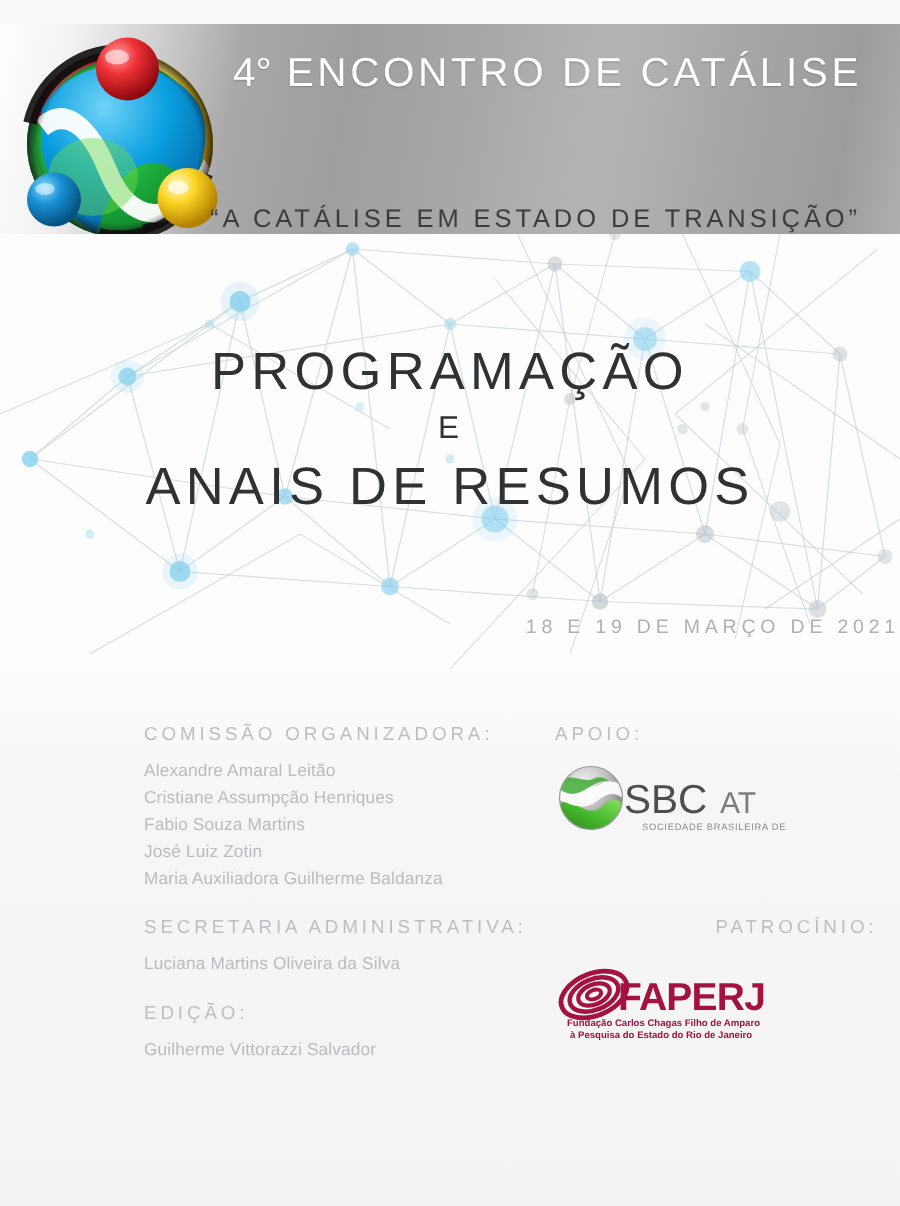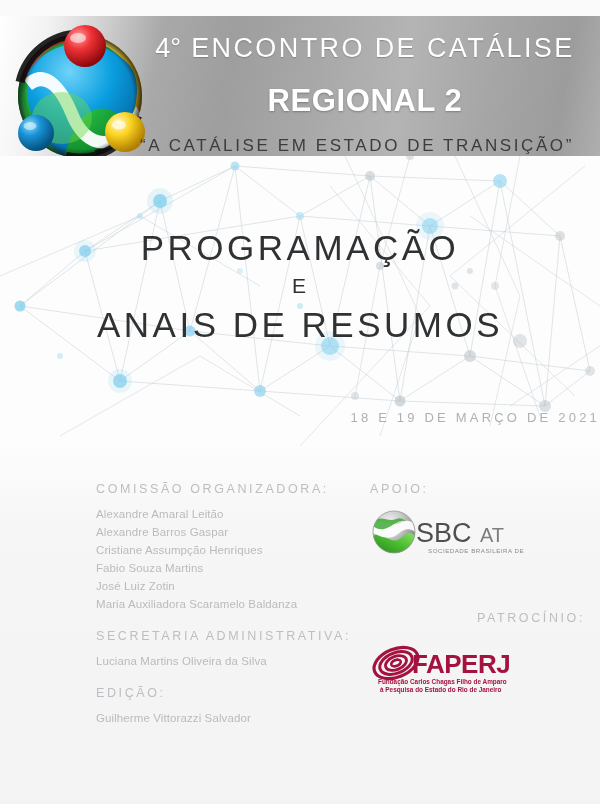--- a/index.html
+++ b/index.html
@@ -290,21 +290,20 @@
         <ellipse cx="24" cy="106" rx="6.5" ry="4" fill="#ffffff" opacity=".5"></ellipse>
         <circle cx="119" cy="112" r="20" fill="url(#sYellow)"></circle>
         <ellipse cx="113" cy="105" rx="7" ry="4.5" fill="#ffffff" opacity=".6"></ellipse>
       </svg>
     </div>
 
     <div class="title-line1">
       <span class="deg">4°</span><span class="gap"></span><span>ENCONTRO DE CATÁLISE</span>
     </div>
 
-    <div class="title-line2">REGIONAL 2</div>
 
     <div class="title-line3">“A CATÁLISE EM ESTADO DE TRANSIÇÃO”</div>
   </div>
 
   <div class="network-area">
     <svg class="network-svg" viewBox="0 0 600 290">
       <g stroke="#cfd9de" stroke-width="0.8" fill="none" opacity="0.85">
         <path d="M20 150 L85 95 L160 45 L235 10 L300 60 L370 20 L430 70 L500 25 L560 80"></path>
         <path d="M20 150 L120 225 L190 175 L260 235 L330 190 L400 245 L470 200 L545 250 L590 215"></path>
         <path d="M85 95 L120 225"></path>
@@ -394,25 +393,24 @@
     <div class="l3">ANAIS DE RESUMOS</div>
   </div>
 
   <div class="event-date">18 E 19 DE MARÇO DE 2021</div>
 
   <div class="credits">
 
     <div class="col-left">
       <div class="section-head">COMISSÃO ORGANIZADORA:</div>
       <div class="person">Alexandre Amaral Leitão</div>
-      <div class="person">Alexandre Barros Gaspar</div>
       <div class="person">Cristiane Assumpção Henriques</div>
       <div class="person">Fabio Souza Martins</div>
       <div class="person">José Luiz Zotin</div>
-      <div class="person">Maria Auxiliadora Scaramelo Baldanza</div>
+      <div class="person">Maria Auxiliadora Guilherme Baldanza</div>
 
       <div class="section-head second">SECRETARIA ADMINISTRATIVA:</div>
       <div class="person">Luciana Martins Oliveira da Silva</div>
 
       <div class="section-head second">EDIÇÃO:</div>
       <div class="person">Guilherme Vittorazzi Salvador</div>
     </div>
 
     <div class="col-right">
       <div class="section-head">APOIO:</div>

